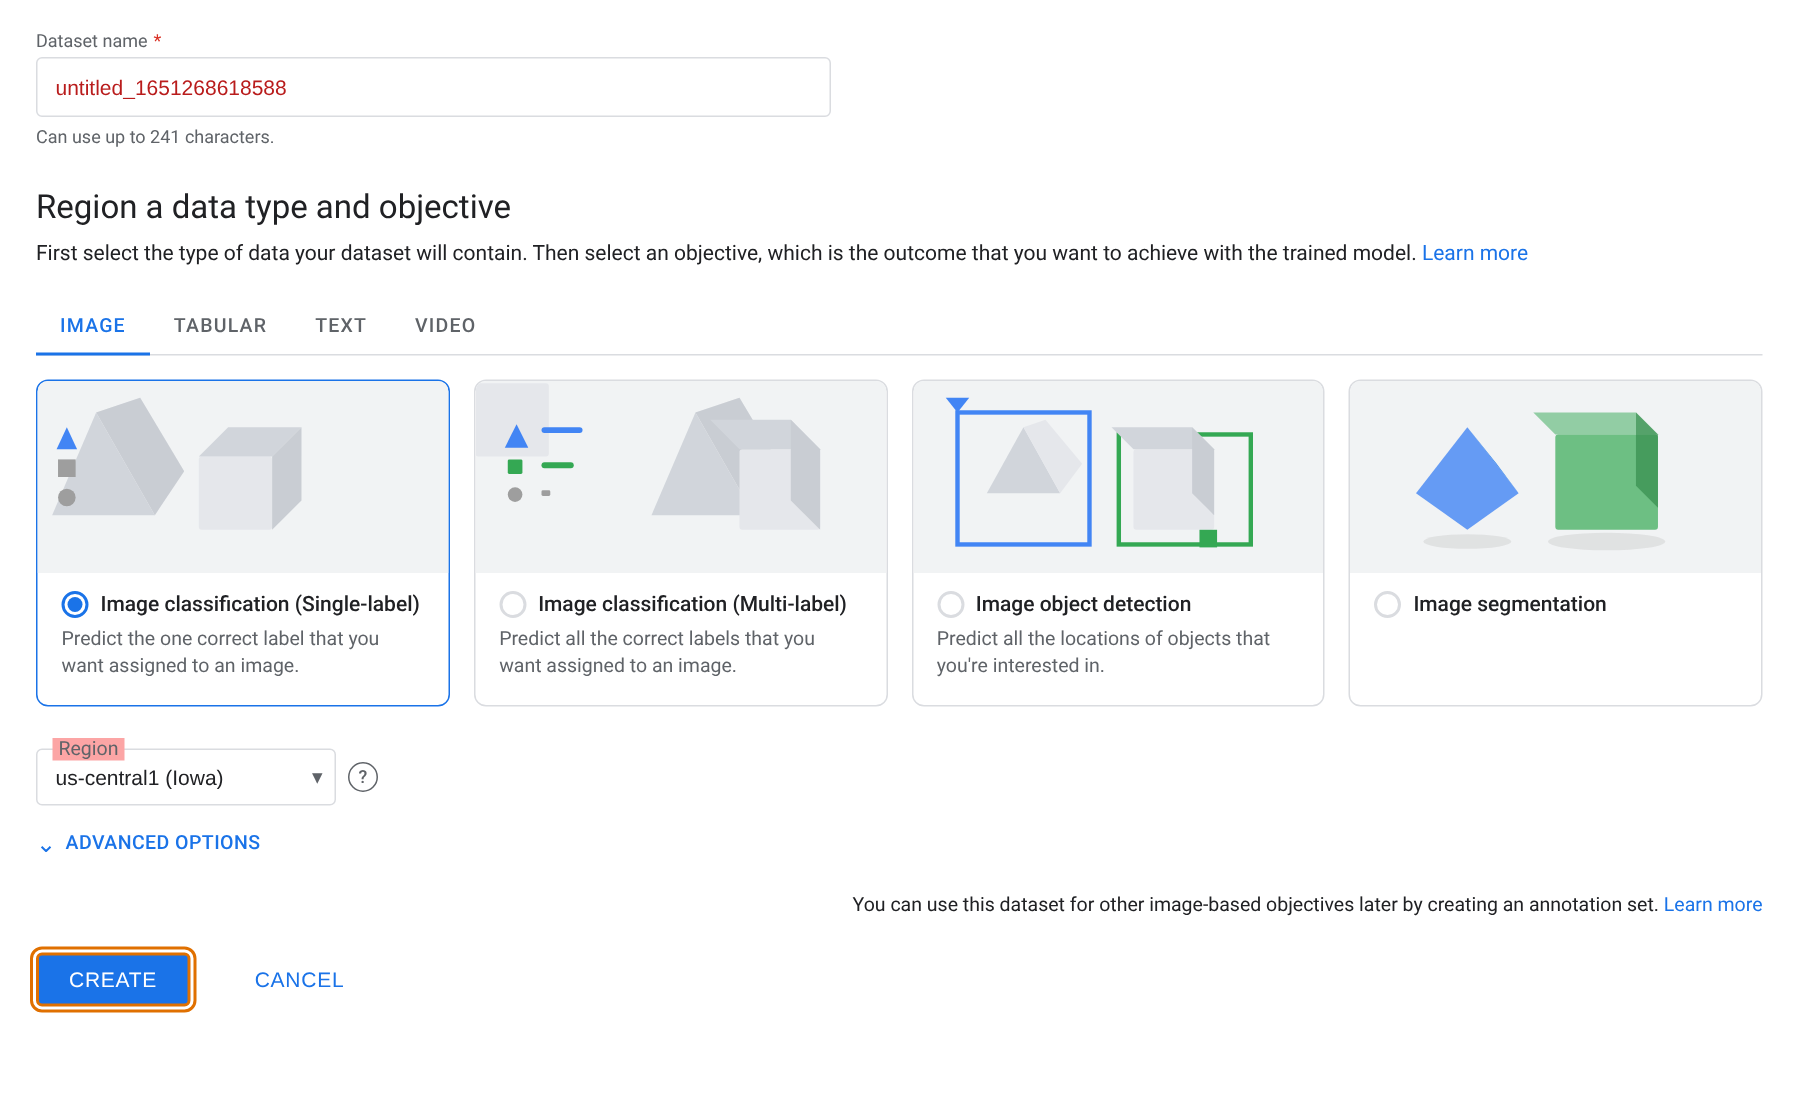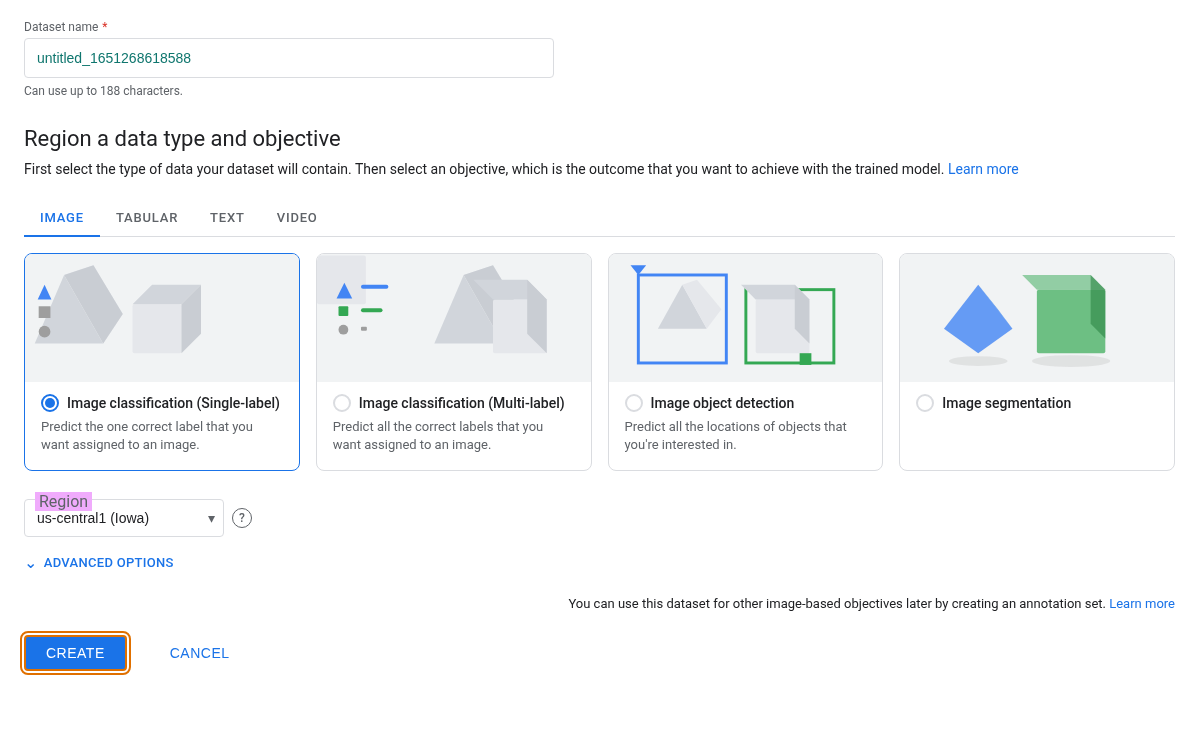--- a/index.html
+++ b/index.html
@@ -25,21 +25,21 @@
       position: relative;
       margin-bottom: 6px;
     }
     .dataset-name-input {
       width: 530px;
       height: 40px;
       border: 1px solid #dadce0;
       border-radius: 4px;
       padding: 8px 12px;
       font-size: 14px;
-      color: #0f766e;
+      color: #b91c1c;
       outline: none;
     }
     .field-hint {
       font-size: 12px;
       color: #5f6368;
       margin-top: 4px;
     }
 
     
     .section-title {
@@ -157,25 +157,25 @@
       gap: 8px;
     }
     .region-fieldset {
       border: 1px solid #dadce0;
       border-radius: 4px;
       padding: 0;
       position: relative;
       width: 200px;
     }
     .region-legend {
-      font-size: 16px;
+      font-size: 13px;
       color: #5f6368;
       margin-left: 10px;
       padding: 0 4px;
-      background: #f0abfc;
+      background: #fca5a5;
       position: absolute;
       top: -8px;
     }
     .region-select {
       appearance: none;
       border: none;
       background: transparent;
       width: 100%;
       padding: 10px 32px 10px 12px;
       font-size: 14px;
@@ -265,21 +265,21 @@
 <body>
 
 <div>
   <div class="field-label">
     <span>Dataset name</span>
       <span class="required">*</span>
   </div>
   <div class="dataset-name-wrapper">
     <input class="dataset-name-input" type="text" value="untitled_1651268618588" style="">
   </div>
-  <div class="field-hint">Can use up to 188 characters.</div>
+  <div class="field-hint">Can use up to 241 characters.</div>
 </div>
 
 <h2 class="section-title">Region a data type and objective</h2>
 <p class="section-desc">
   <span>First select the type of data your dataset will contain. Then select an objective, which is the outcome that you want to achieve with the trained model.</span>
   <a href="#">Learn more</a>
 </p>
 
 <div class="tabs">
   <div class="tab active">IMAGE</div>

